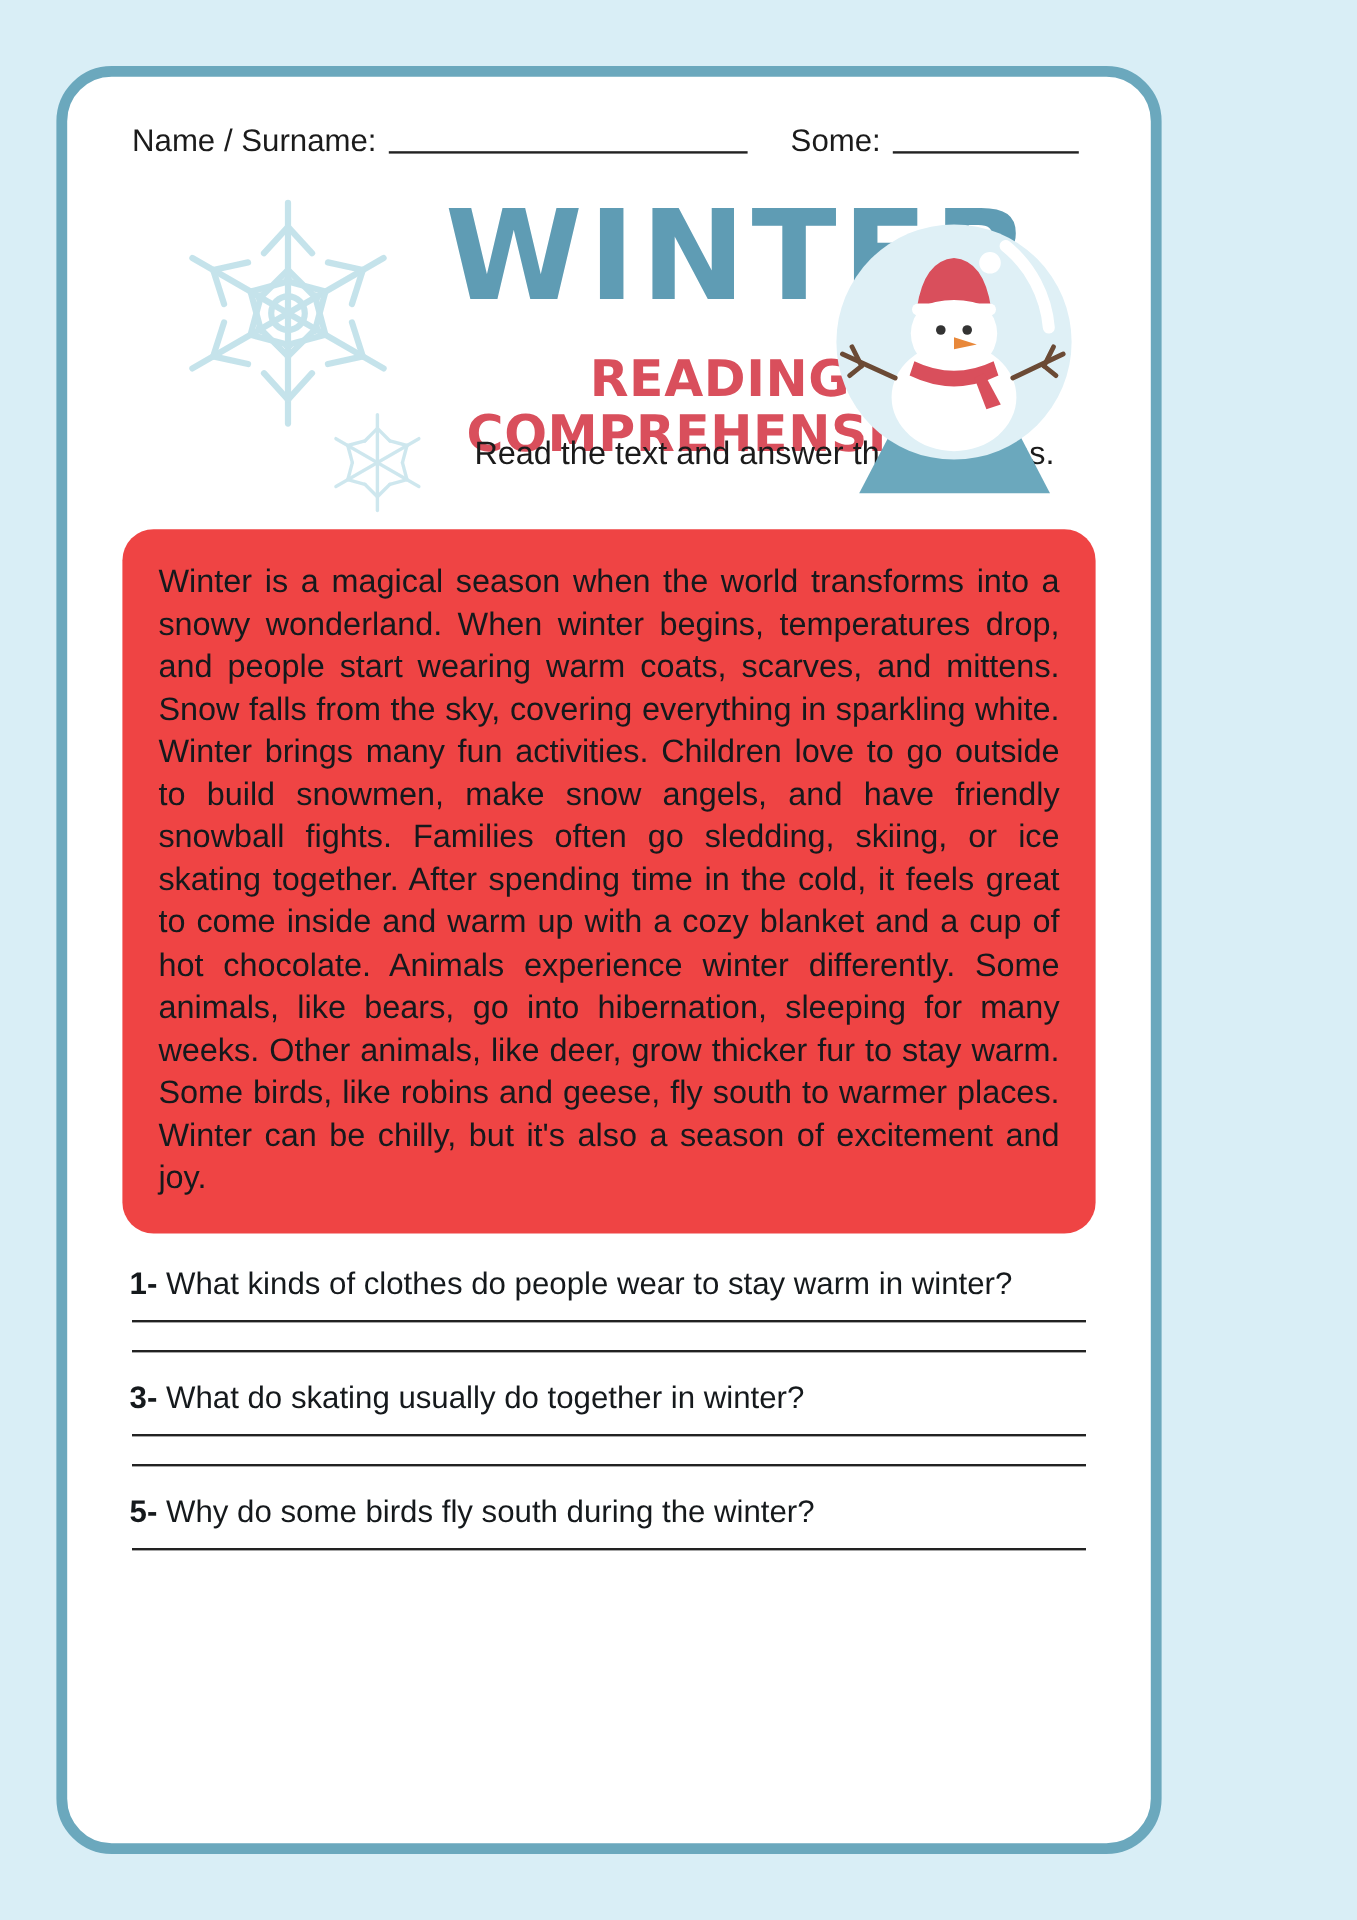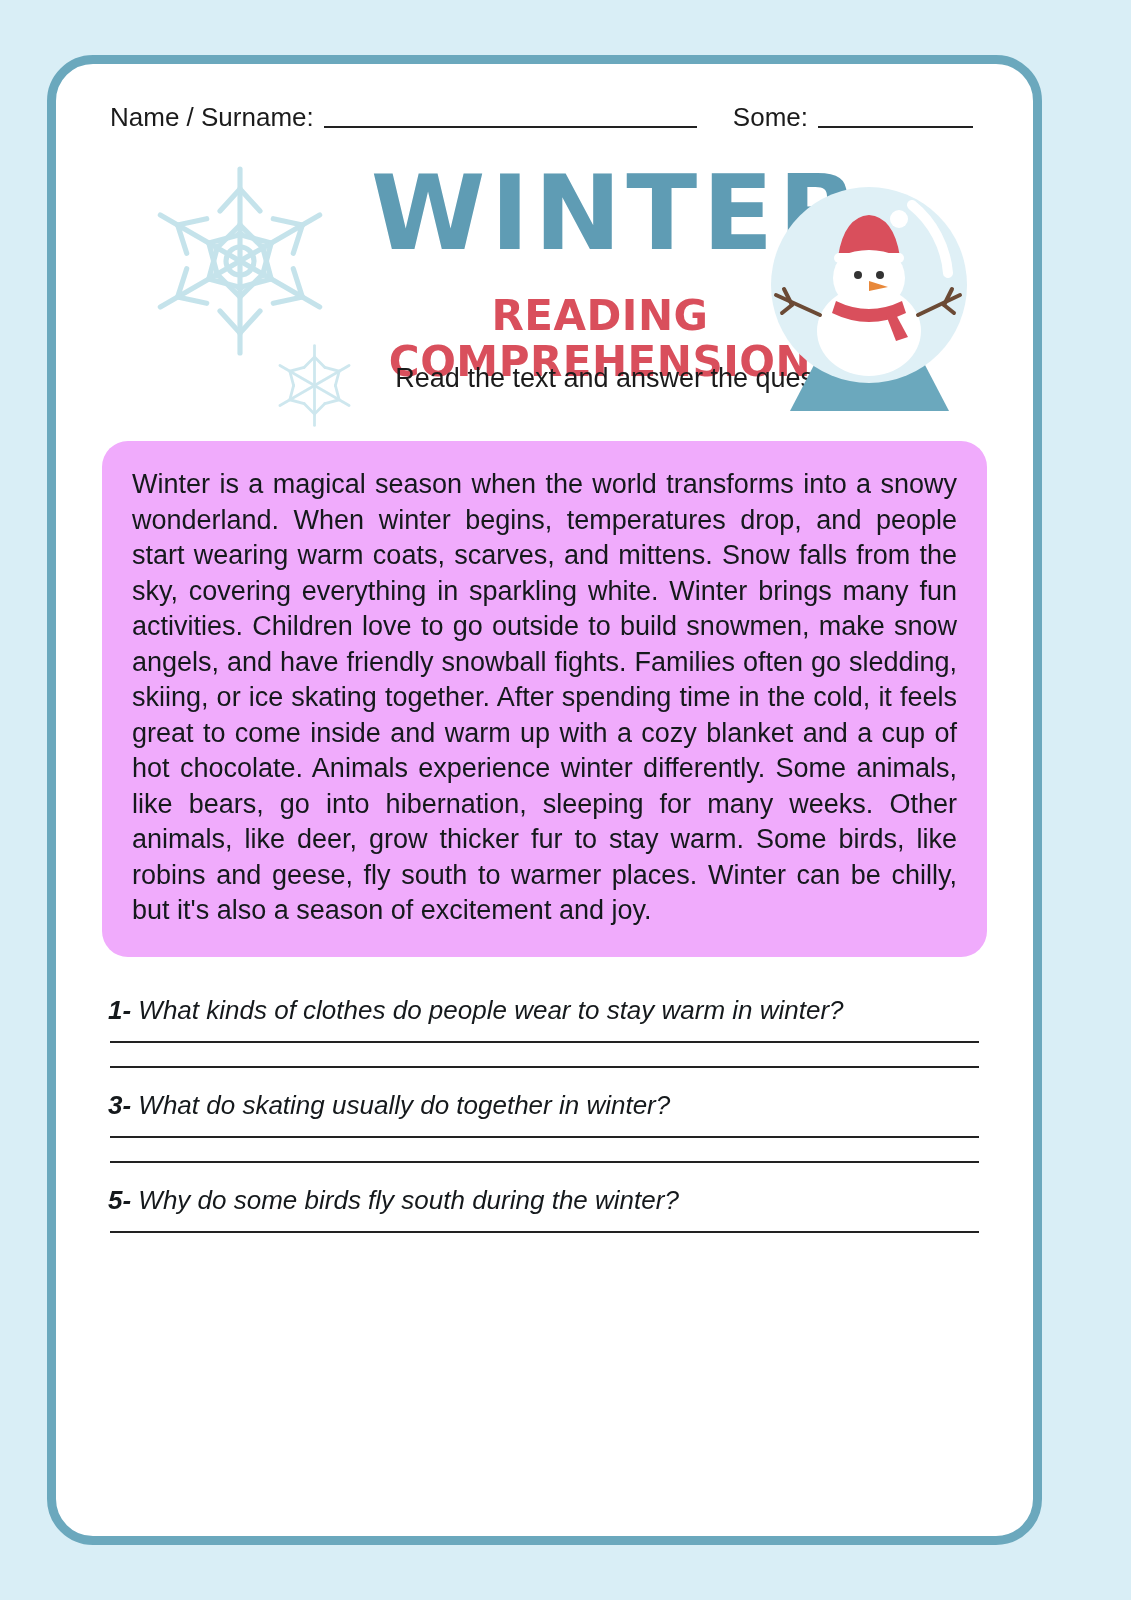--- a/index.html
+++ b/index.html
@@ -10,21 +10,21 @@
     width: 1131px;
     height: 1600px;
     background: #d9eef6;
     font-family: "Liberation Sans", sans-serif;
     overflow: hidden;
   }
   .page {
     position: absolute;
     left: 47px;
     top: 55px;
-    width: 995px;
+    width: 921px;
     height: 1490px;
     box-sizing: border-box;
     border: 9px solid #6ba8bd;
     border-radius: 46px;
     background: #ffffff;
   }
   .inner {
     position: absolute;
     left: 0;
     top: 0;
@@ -118,34 +118,33 @@
     position: absolute;
     right: 10px;
     top: 20px;
     width: 215px;
     height: 270px;
   }
 
   
   .passage {
     margin-top: 8px;
-    background: #f0abfc;
+    background: #ef4444;
     border-radius: 26px;
     padding: 26px 30px 28px 30px;
     font-size: 27px;
     line-height: 35.5px;
     color: #15191c;
     text-align: justify;
   }
 
   
   .questions {
-    margin-top: 38px;
+    margin-top: 26px;
     padding: 0 6px;
-    font-style: italic;
   }
   .qblock {
     margin-bottom: 22px;
   }
   .qtext {
     font-size: 26px;
     color: #15191c;
     margin-bottom: 14px;
   }
   .qnum {

